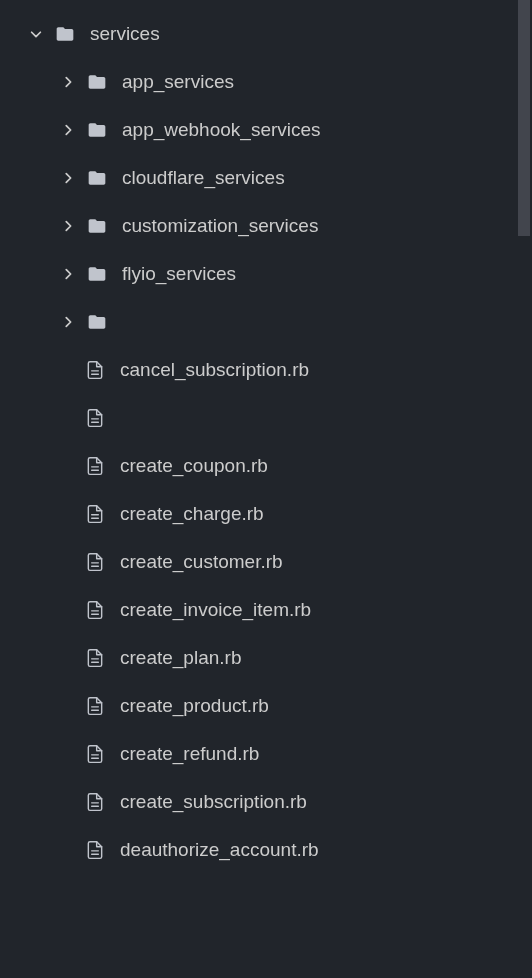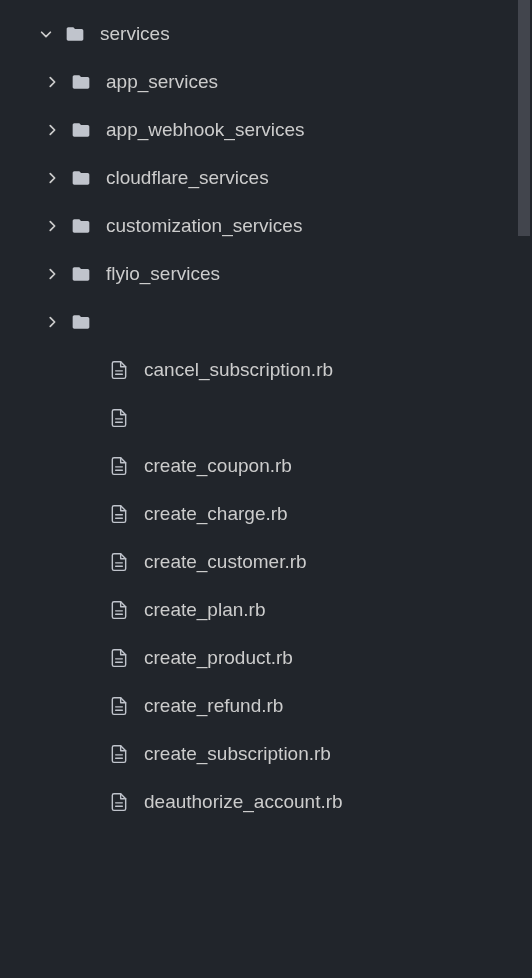--- a/index.html
+++ b/index.html
@@ -38,23 +38,23 @@
     width: 22px;
     height: 22px;
     display: flex;
     align-items: center;
     justify-content: center;
     flex-shrink: 0;
     margin-left: 10px;
     margin-right: 14px;
   }
   .label { color: #cccccc; }
-  .indent-0 { padding-left: 38px; }
-  .indent-1 { padding-left: 44px; }
-  .indent-2 { padding-left: 108px; }
+  .indent-0 { padding-left: 28px; }
+  .indent-1 { padding-left: 60px; }
+  .indent-2 { padding-left: 84px; }
   .indent-2 .icon-wrap { margin-left: 0; }
   .scrollbar-track {
     position: absolute;
     right: 0;
     top: 0;
     width: 14px;
     height: 100%;
     background: transparent;
   }
   .scrollbar-thumb {
@@ -217,20 +217,31 @@
     </div>
     <div class="tree-row indent-2">
       <span class="icon-wrap">
         <svg width="20" height="22" viewBox="0 0 24 24" fill="none" stroke="#c0c4cc" stroke-width="1.7" stroke-linecap="round" stroke-linejoin="round">
           <path d="M14 2H6a2 2 0 0 0-2 2v16a2 2 0 0 0 2 2h12a2 2 0 0 0 2-2V8z"></path>
           <polyline points="14 2 14 8 20 8"></polyline>
           <line x1="8" y1="13" x2="16" y2="13"></line>
           <line x1="8" y1="17" x2="16" y2="17"></line>
         </svg>
       </span>
+      <span class="label">create_invoice_item.rb</span>
+    </div>
+    <div class="tree-row indent-2">
+      <span class="icon-wrap">
+        <svg width="20" height="22" viewBox="0 0 24 24" fill="none" stroke="#c0c4cc" stroke-width="1.7" stroke-linecap="round" stroke-linejoin="round">
+          <path d="M14 2H6a2 2 0 0 0-2 2v16a2 2 0 0 0 2 2h12a2 2 0 0 0 2-2V8z"></path>
+          <polyline points="14 2 14 8 20 8"></polyline>
+          <line x1="8" y1="13" x2="16" y2="13"></line>
+          <line x1="8" y1="17" x2="16" y2="17"></line>
+        </svg>
+      </span>
       <span class="label">create_plan.rb</span>
     </div>
     <div class="tree-row indent-2">
       <span class="icon-wrap">
         <svg width="20" height="22" viewBox="0 0 24 24" fill="none" stroke="#c0c4cc" stroke-width="1.7" stroke-linecap="round" stroke-linejoin="round">
           <path d="M14 2H6a2 2 0 0 0-2 2v16a2 2 0 0 0 2 2h12a2 2 0 0 0 2-2V8z"></path>
           <polyline points="14 2 14 8 20 8"></polyline>
           <line x1="8" y1="13" x2="16" y2="13"></line>
           <line x1="8" y1="17" x2="16" y2="17"></line>
         </svg>

